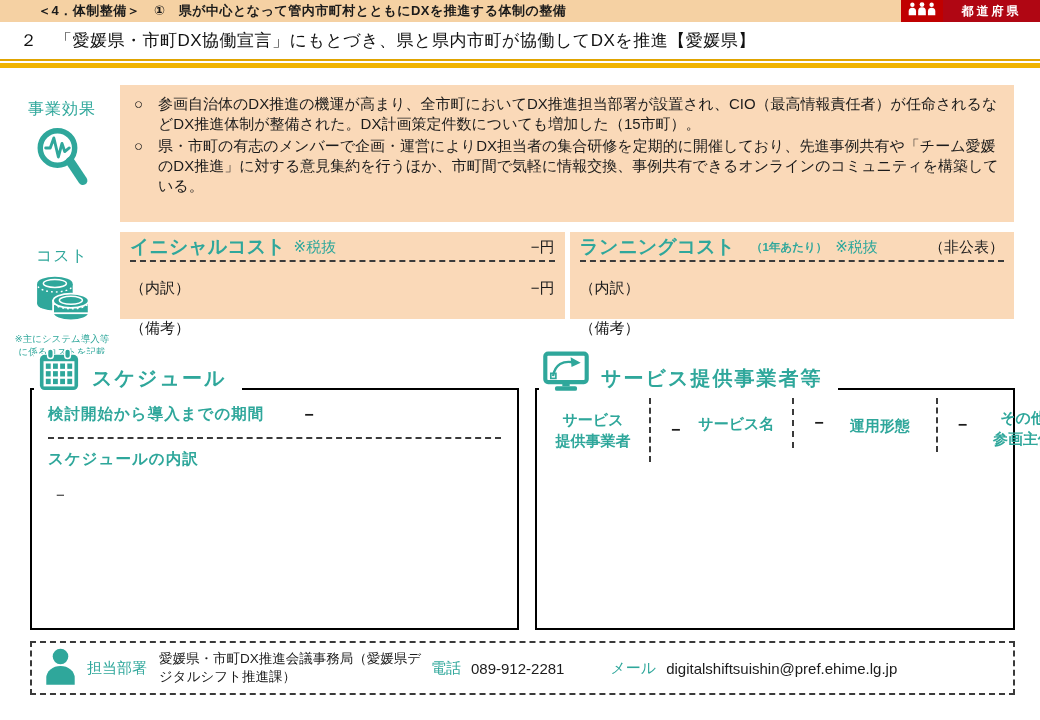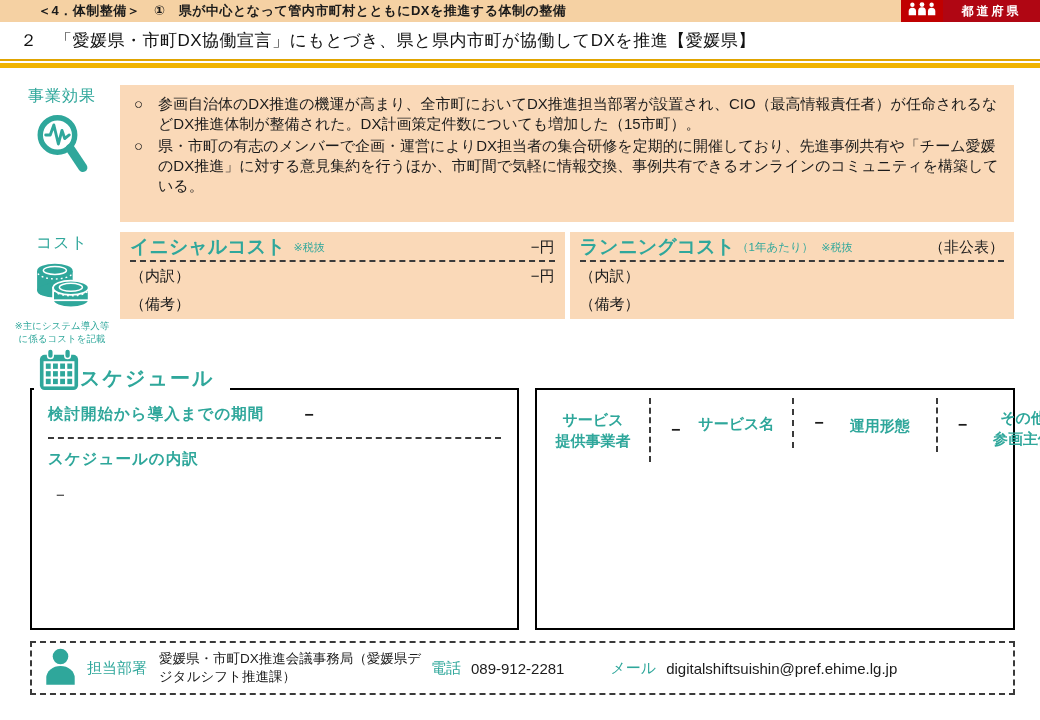--- a/index.html
+++ b/index.html
@@ -16,43 +16,43 @@
 
   
   .page-title { position:absolute; top:22px; left:0; width:1040px; height:37px; font-size:17px; line-height:37px; padding-left:20px; color:#111; letter-spacing:0.5px; }
   .gold-rule { position:absolute; top:59px; left:0; width:1040px; }
   .gold-thin { height:2px; background:#E0A400; }
   .gold-gap { height:2px; background:#fff; }
   .gold-thick { height:5px; background:#F0B400; }
 
   
   .side-col { position:absolute; width:108px; text-align:center; }
-  .side-label { color:#2FA79B; font-size:16px; letter-spacing:1px; }
+  .side-label { color:#2FA79B; font-size:16px; letter-spacing:1px;margin-top:13px; }
   .side-note { color:#2FA79B; font-size:9.5px; line-height:1.35; white-space:pre-line; margin-top:2px; }
 
   
   .effect-box { position:absolute; left:120px; top:85px; width:894px; height:137px; background:#FAD9B8; padding:9px 14px; display:flex; flex-direction:column; gap:2px; }
   .effect-item { display:flex; font-size:15px; line-height:20px; color:#1b1b1b; }
   .effect-bullet { width:24px; flex:none; }
   .effect-text { flex:1; }
 
   
   .cost-box { position:absolute; left:120px; top:232px; width:894px; height:87px; display:flex; gap:5px; }
   .cost-col { flex:1; background:#FAD9B8; padding:2px 10px 0; }
   .cost-header { display:flex; align-items:center; height:28px; border-bottom:2px dashed #3a3a3a; }
   .cost-title { color:#2FA79B; font-weight:bold; font-size:19px; }
-  .cost-per-unit { color:#2FA79B; font-weight:normal; font-size:11.5px; margin-left:2px; }
-  .cost-tax { color:#2FA79B; font-size:11px; margin-left:8px; }
+  .cost-per-unit { color:#2FA79B; font-weight:bold; font-size:11.5px; margin-left:16px; }
+  .cost-tax { color:#2FA79B; font-size:15px; margin-left:8px; }
   .cost-amount { margin-left:auto; font-size:15px; }
-  .cost-row { display:flex; align-items:center; height:28px; font-size:15px; }
+  .cost-row { display:flex; align-items:center; height:28px; font-size:15px;margin-top:12px; }
   .cost-row .val { margin-left:auto; }
 
   
   .outline-box { position:absolute; border:2px solid #000; background:#fff; }
-  .box-head { position:absolute; top:-36px; left:2px; height:42px; background:#fff; display:flex; align-items:flex-end; gap:0; padding:0 16px 0 4px; }
+  .box-head { position:absolute; top:-36px; left:2px; height:42px; background:#fff; display:flex; align-items:flex-end; gap:12px; padding:0 16px 0 4px; }
   .box-head-text { color:#2FA79B; font-size:20px; font-weight:bold; letter-spacing:2px; white-space:nowrap; padding-bottom:4px; }
 
   .sched-box { left:30px; top:388px; width:489px; height:242px; }
   .sched-content { padding:14px 16px 0; }
   .sched-row1 { display:flex; align-items:center; padding-bottom:12px; border-bottom:2px dashed #3a3a3a; }
   .sched-label { color:#2FA79B; font-weight:bold; font-size:15.5px; letter-spacing:1px; }
   .sched-dash { font-weight:bold; margin-left:40px; font-size:16px; color:#1b1b1b; }
   .sched-label2 { margin-top:10px; }
   .sched-dash2 { margin-top:16px; margin-left:8px; font-size:15px; color:#2b2b2b; }
 
@@ -208,20 +208,33 @@
       <div class="sched-row1">
         <span class="sched-label">検討開始から導入までの期間</span>
         <span class="sched-dash">−</span>
       </div>
       <div class="sched-label sched-label2">スケジュールの内訳</div>
       <div class="sched-dash2">−</div>
     </div>
   </div>
 
   <div class="outline-box svc-box">
+    <div class="box-head">
+      <span>
+        <svg width="46" height="41" viewBox="0 0 50 44">
+          <rect x="2.5" y="2.5" width="45" height="31" rx="3" fill="#ffffff" stroke="#2FA79B" stroke-width="4.5"></rect>
+          <path d="M11 27 C13 14 22 10 33 12" fill="none" stroke="#2FA79B" stroke-width="2.6"></path>
+          <polygon points="30,6.5 41,12.5 31,17" fill="#2FA79B"></polygon>
+          <rect x="8.5" y="24" width="5.5" height="5.5" fill="none" stroke="#2FA79B" stroke-width="1.8"></rect>
+          <rect x="21" y="33.5" width="8" height="4.5" fill="#2FA79B"></rect>
+          <rect x="13" y="38" width="24" height="5" rx="2" fill="#2FA79B"></rect>
+        </svg>
+      </span>
+      <span class="box-head-text">サービス提供事業者等</span>
+    </div>
     <div class="svc-content">
       <div class="svc-row">
         <div class="svc-label">サービス
 提供事業者</div>
         <div class="svc-value">−</div>
       </div>
       <div class="svc-row">
         <div class="svc-label">サービス名</div>
         <div class="svc-value">−</div>
       </div>

